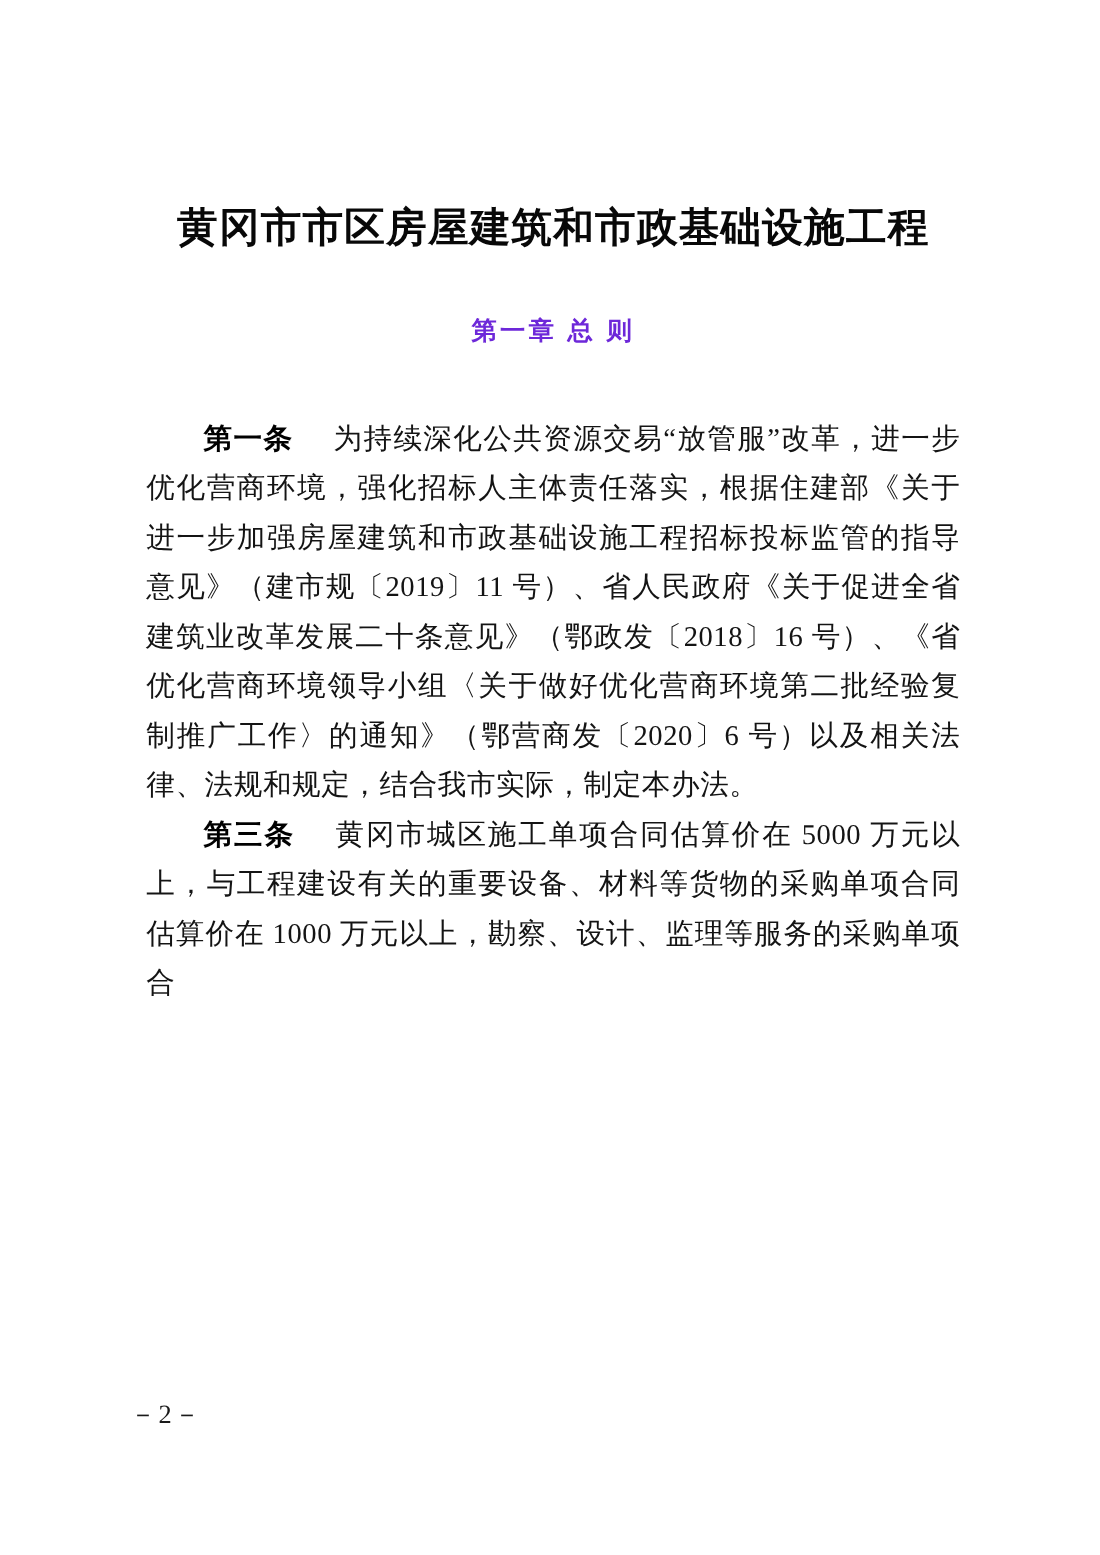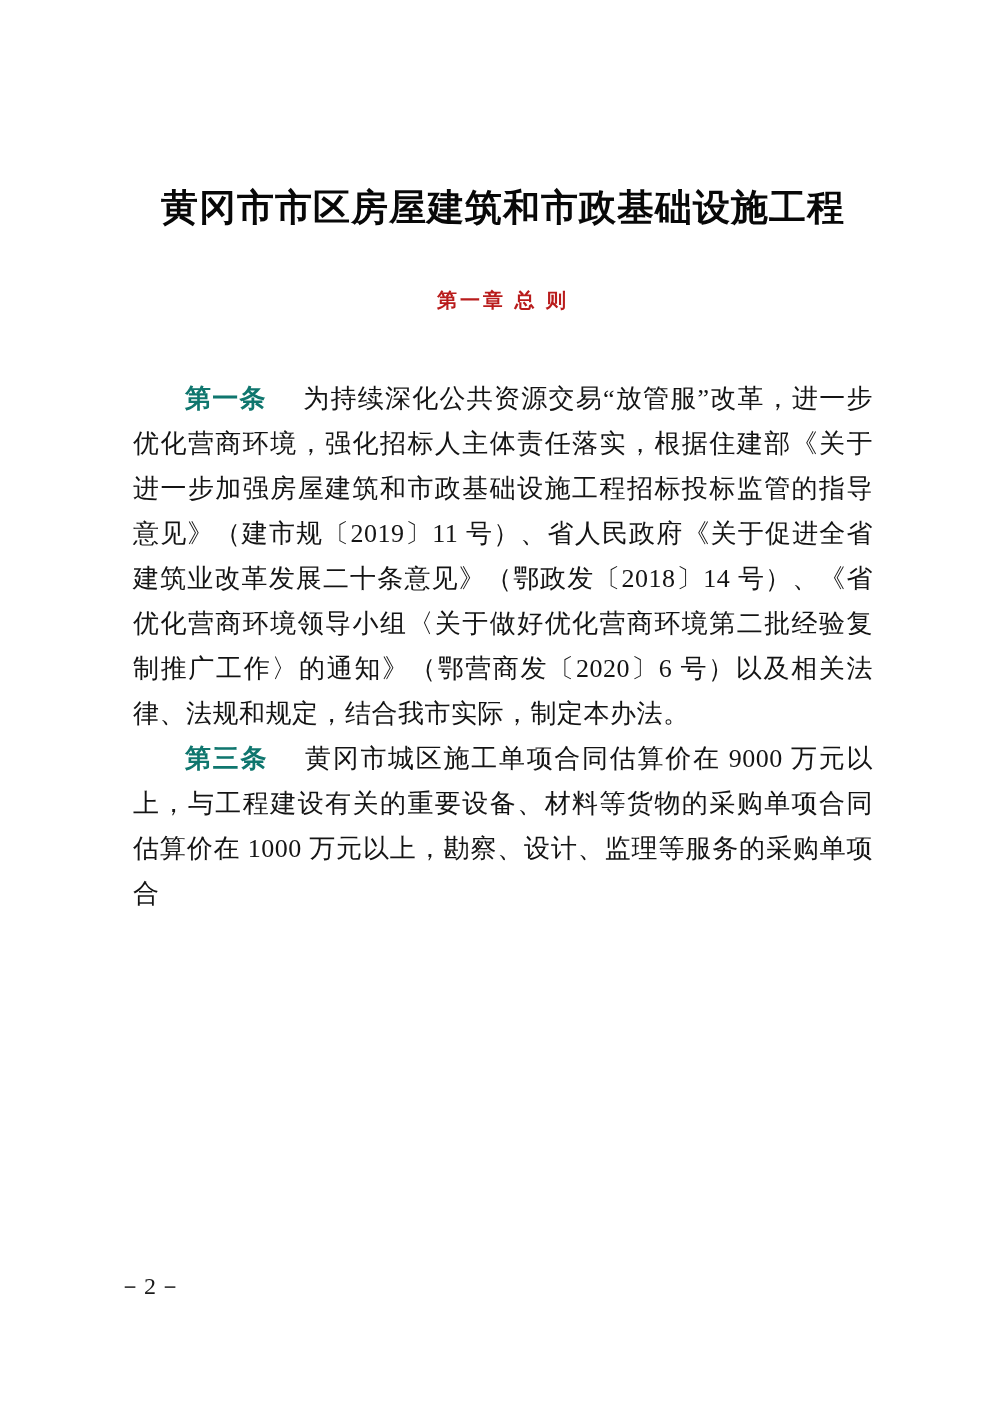--- a/index.html
+++ b/index.html
@@ -24,46 +24,46 @@
     font-size: 37px;
     line-height: 50px;
     letter-spacing: 1px;
     text-align: center;
     margin: 0;
     color: #080808;
   }
   .chapter-heading {
     font-family: "Liberation Sans", "DejaVu Sans", sans-serif;
     font-weight: bold;
-    font-size: 20px;
+    font-size: 23px;
     line-height: 31px;
     letter-spacing: 3px;
     text-align: center;
     margin: 52px 0 0 0;
-    color: #b91c1c;
+    color: #6d28d9;
   }
   .body-text {
     margin-top: 60px;
     font-family: "Liberation Serif", "DejaVu Serif", serif;
     font-size: 26px;
     line-height: 45px;
     letter-spacing: 0.5px;
     text-align: justify;
     text-justify: inter-ideograph;
     color: #141414;
   }
   .body-text p {
     margin: 0;
     text-indent: 2em;
   }
   .article-label {
     font-family: "Liberation Sans", "DejaVu Sans", sans-serif;
     font-weight: bold;
     margin-right: 1.1em;
-    color: #0f766e;
+    color: #000000;
   }
   .page-footer {
     position: absolute;
     left: 118px;
     top: 1270px;
     font-family: "Liberation Serif", "DejaVu Serif", serif;
     font-size: 24px;
     letter-spacing: 2px;
     color: #1a1a1a;
   }
@@ -75,23 +75,23 @@
 
   <h1 class="doc-title">
     <span>黄冈市市区房屋建筑和市政基础设施工程</span><br>
   </h1>
 
   <h2 class="chapter-heading">第一章 总 则</h2>
 
   <div class="body-text">
     <p>
       <span class="article-label">第一条</span>
-      <span>为持续深化公共资源交易“放管服”改革，进一步优化营商环境，强化招标人主体责任落实，根据住建部《关于进一步加强房屋建筑和市政基础设施工程招标投标监管的指导意见》（建市规〔2019〕11 号）、省人民政府《关于促进全省建筑业改革发展二十条意见》（鄂政发〔2018〕14 号）、《省优化营商环境领导小组〈关于做好优化营商环境第二批经验复制推广工作〉的通知》（鄂营商发〔2020〕6 号）以及相关法律、法规和规定，结合我市实际，制定本办法。</span>
+      <span>为持续深化公共资源交易“放管服”改革，进一步优化营商环境，强化招标人主体责任落实，根据住建部《关于进一步加强房屋建筑和市政基础设施工程招标投标监管的指导意见》（建市规〔2019〕11 号）、省人民政府《关于促进全省建筑业改革发展二十条意见》（鄂政发〔2018〕16 号）、《省优化营商环境领导小组〈关于做好优化营商环境第二批经验复制推广工作〉的通知》（鄂营商发〔2020〕6 号）以及相关法律、法规和规定，结合我市实际，制定本办法。</span>
     </p>
     <p>
       <span class="article-label">第三条</span>
-      <span>黄冈市城区施工单项合同估算价在 9000 万元以上，与工程建设有关的重要设备、材料等货物的采购单项合同估算价在 1000 万元以上，勘察、设计、监理等服务的采购单项合</span>
+      <span>黄冈市城区施工单项合同估算价在 5000 万元以上，与工程建设有关的重要设备、材料等货物的采购单项合同估算价在 1000 万元以上，勘察、设计、监理等服务的采购单项合</span>
     </p>
   </div>
 
   <div class="page-footer">－2－</div>
 
 </div>
 
 </body></html>

